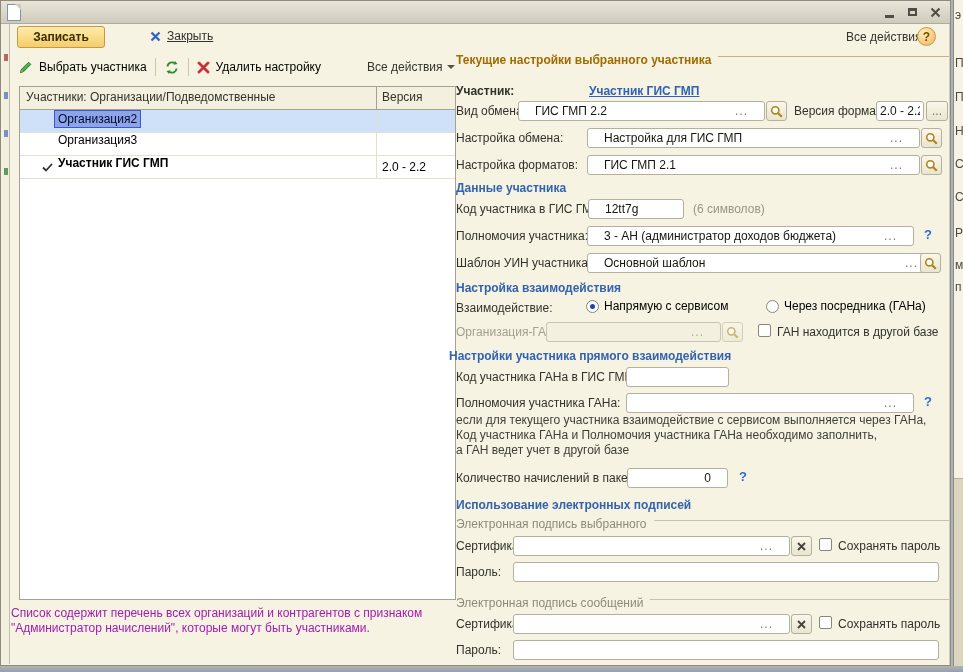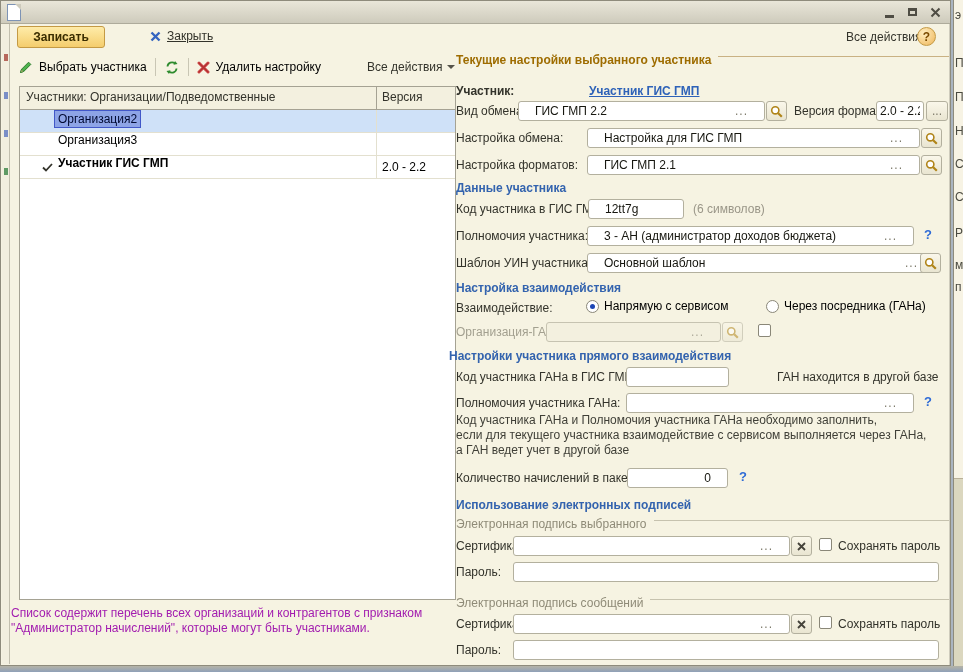--- a/index.html
+++ b/index.html
@@ -299,39 +299,39 @@
     <span class="val"></span>
     <span class="dots" style="opacity:.6;">...</span>
   </div>
   <div class="btn-sq dis" style="left:721px;top:321px;">
     <svg width="13" height="13" viewBox="0 0 13 13">
       <circle cx="5.3" cy="5.3" r="3.6" fill="#fff" stroke="#b08418" stroke-width="1.6"></circle>
       <line x1="8.2" y1="8.2" x2="11.8" y2="11.8" stroke="#b08418" stroke-width="2.2"></line>
     </svg>
   </div>
   <div class="cbox" style="left:757px;top:323px;"></div>
-  <div class="lbl" style="left:776px;top:324px;margin-top:45px;">ГАН находится в другой базе</div>
+  <div class="lbl" style="left:776px;top:324px;">ГАН находится в другой базе</div>
 
   <div class="hdr-blue" style="left:448px;top:348px;">Настройки участника прямого взаимодействия</div>
 
   <div class="lbl" style="left:455px;top:369px;">Код участника ГАНа в ГИС ГМП:</div>
   <div class="fld" style="left:625px;top:366px;width:103px;">
       <span class="val"></span>
     </div>
 
   <div class="lbl" style="left:455px;top:395px;">Полномочия участника ГАНа:</div>
   <div class="fld" style="left:625px;top:392px;width:288px;">
     <span class="val"></span>
     <span class="dots">...</span>
   </div>
   <div class="qmark" style="left:923px;top:393px;">?</div>
 
   <div class="note" style="left:455px;top:412px;">
+    <div>если для текущего участника взаимодействие с сервисом выполняется через ГАНа,</div>
     <div>Код участника ГАНа и Полномочия участника ГАНа необходимо заполнить,</div>
-    <div>если для текущего участника взаимодействие с сервисом выполняется через ГАНа,</div>
     <div>а ГАН ведет учет в другой базе</div>
   </div>
 
   <div class="lbl" style="left:455px;top:470px;">Количество начислений в пакете:</div>
   <div class="fld" style="left:626px;top:467px;width:101px;">
     <span class="val r">0</span>
   </div>
   <div class="qmark" style="left:738px;top:468px;">?</div>
 
   <div class="hdr-blue" style="left:455px;top:497px;">Использование электронных подписей</div>

